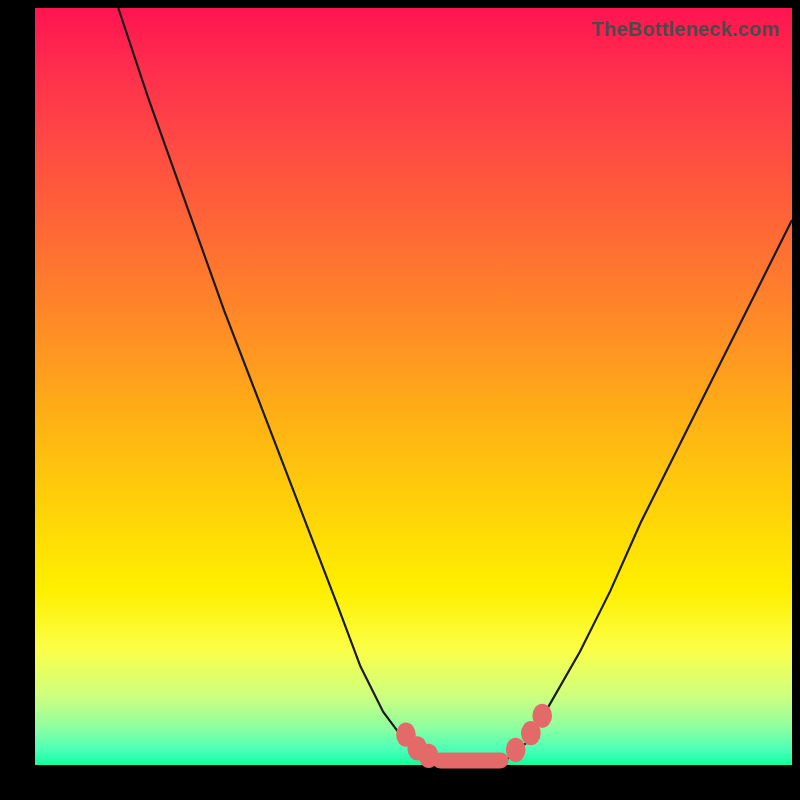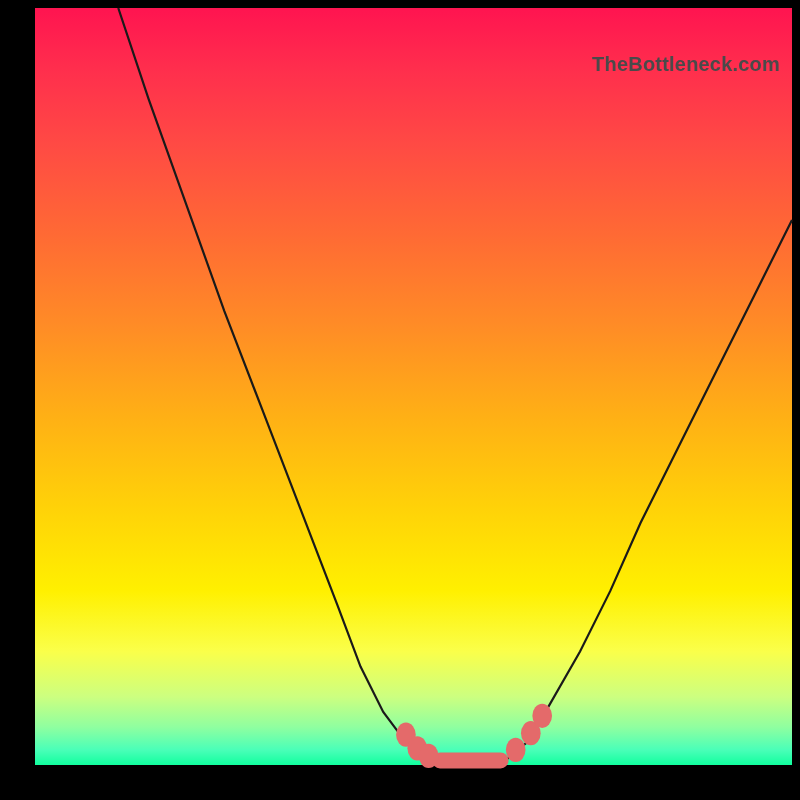--- a/index.html
+++ b/index.html
@@ -41,21 +41,20 @@
   }
   .watermark {
     position: absolute;
     top: 10px;
     right: 12px;
     color: #4a4a4a;
     font-size: 20px;
     font-weight: 600;
     letter-spacing: 0.2px;
     pointer-events: none;
-    margin-top: 35px;
   }
   svg.curves {
     position: absolute;
     left: 0;
     top: 0;
     width: 757px;
     height: 757px;
     overflow: visible;
   }
   .curve-line {

